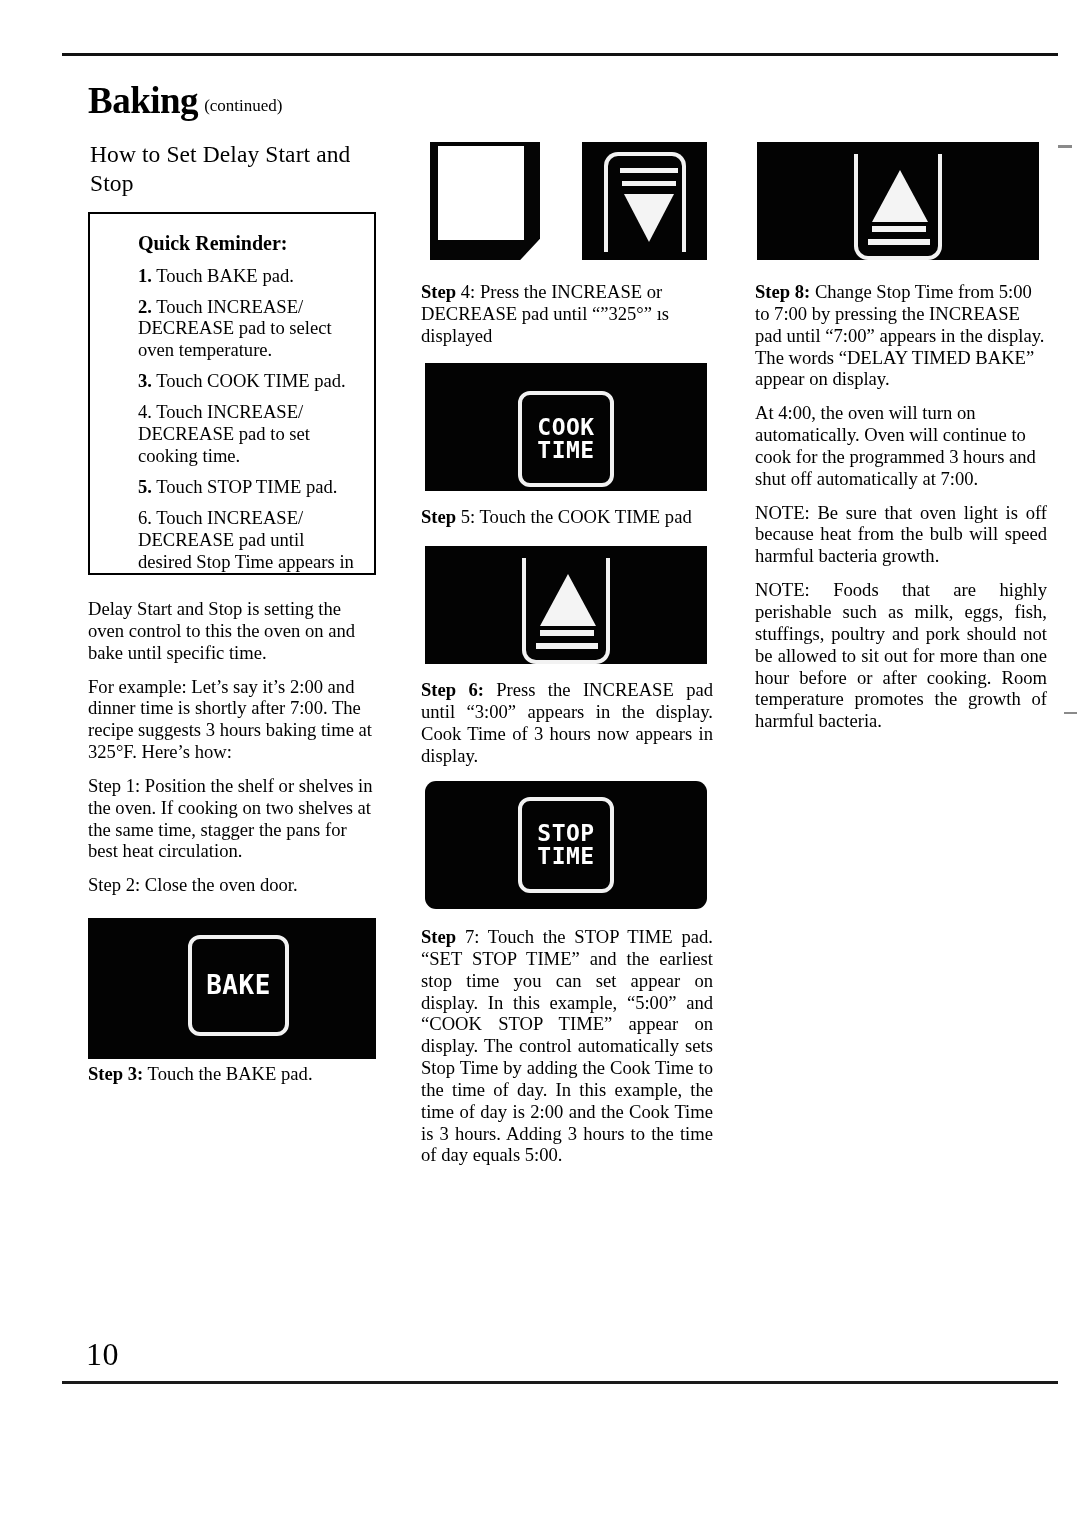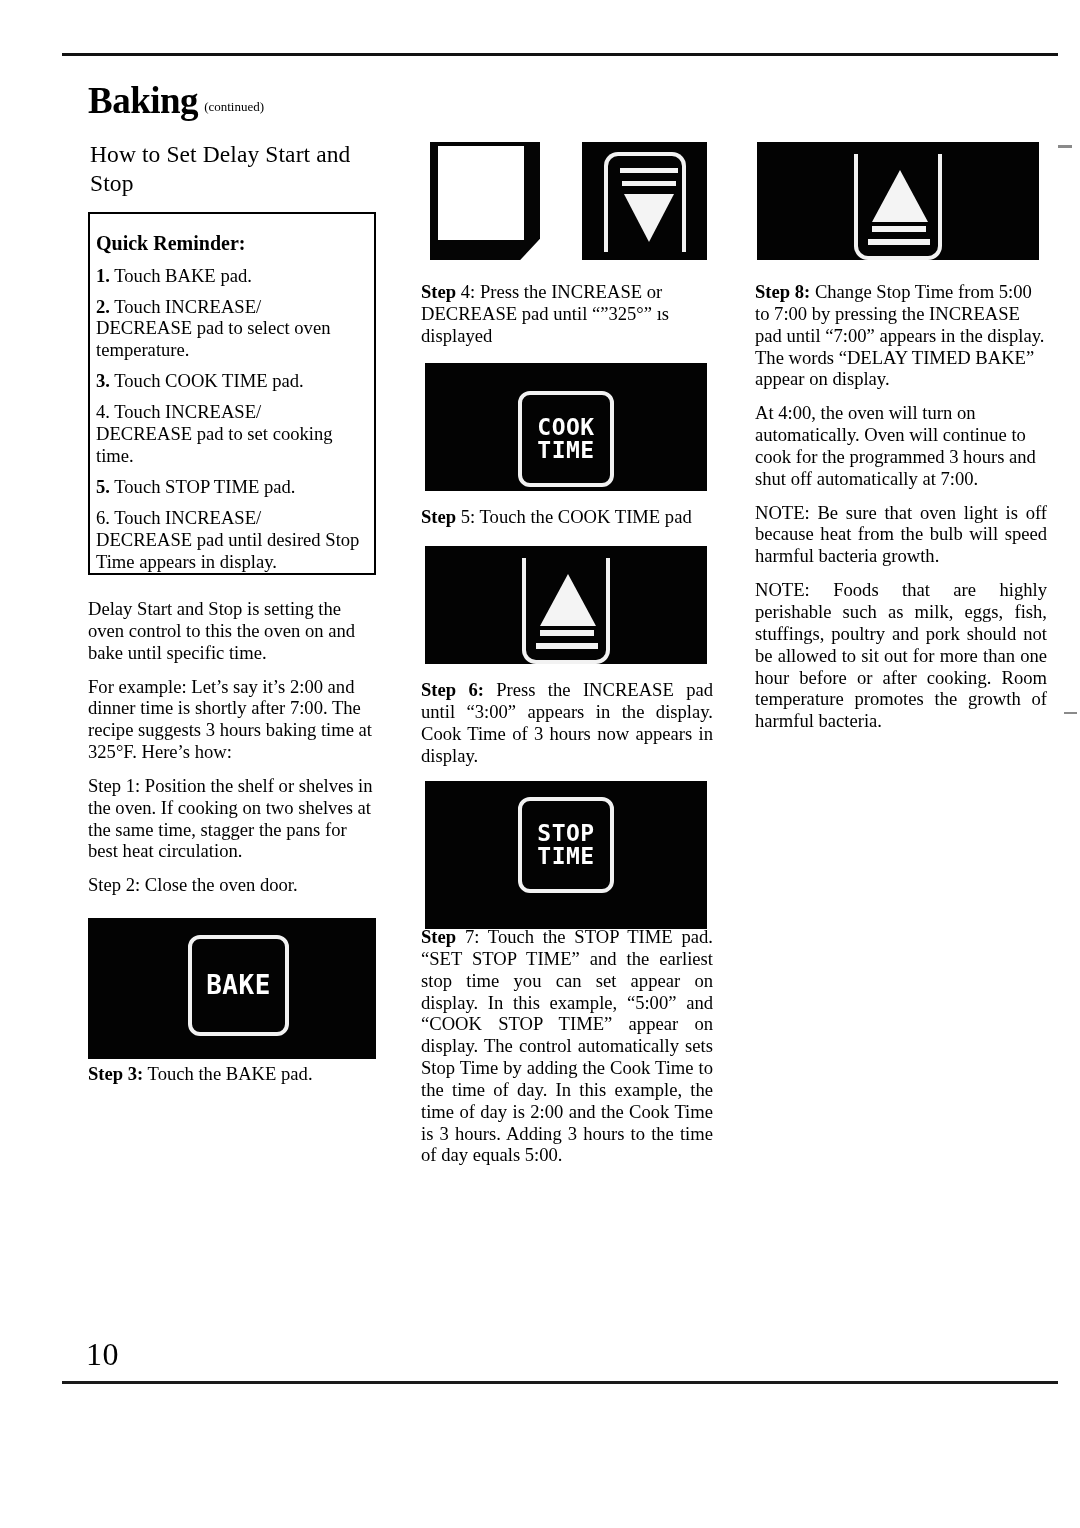--- a/index.html
+++ b/index.html
@@ -52,21 +52,21 @@
   .chapter-title {
     position: absolute;
     left: 88px;
     top: 82px;
     font-size: 37px;
     font-weight: bold;
     letter-spacing: -0.5px;
     line-height: 1;
   }
   .chapter-title .cont {
-    font-size: 13px;
+    font-size: 17px;
     font-weight: normal;
     letter-spacing: 0;
     vertical-align: 2px;
     margin-left: 6px;
   }
   .section-title {
     position: absolute;
     left: 90px;
     top: 140px;
     width: 300px;
@@ -98,20 +98,21 @@
     width: 288px;
     height: 363px;
     border: 2px solid #000;
     box-sizing: border-box;
     overflow: hidden;
   }
   .reminder-inner {
     padding: 18px 14px 0 6px;
     font-size: 18.6px;
     line-height: 1.18;
+    margin-left: 42px;
   }
   .reminder-title {
     font-weight: bold;
     font-size: 20px;
     margin: 0 0 9px 0;
   }
   .reminder-item {
     margin: 0 0 9px 0;
   }
   .reminder-item .num-b { font-weight: bold; }
@@ -287,21 +288,21 @@
       <span class="tri-up" style="left:14px; top:16px; border-left:28px solid transparent; border-right:28px solid transparent; border-bottom:52px solid #f4f4f4;"></span>
       <span class="bar" style="left:14px; top:72px; width:54px; height:6px;"></span>
       <span class="bar" style="left:10px; top:85px; width:62px; height:6px;"></span>
     </div>
   </div>
 
   <div class="col col-mid" style="top:679px;">
     <p class="para just"><b>Step 6:</b><span> Press the INCREASE pad until “3:00” appears in the display. Cook Time of 3 hours now appears in display.</span></p>
   </div>
 
-  <div class="panel" style="left:425px; top:781px; width:282px; height:148px;">
+  <div class="panel" style="left:425px; top:781px; width:282px; height:128px;border-radius:11px;">
     <div class="pad" style="left:93px; top:16px; width:96px; height:96px; font-size:23px;">
       <span class="l1">STOP</span>
       <span class="l2">TIME</span>
     </div>
   </div>
 
   <div class="col col-mid" style="top:926px;">
     <p class="para just"><b>Step</b><span> 7: Touch the STOP TIME pad. “SET STOP TIME” and the earliest stop time you can set appear on display. In this example, “5:00” and “COOK STOP TIME” appear on display. The control automatically sets Stop Time by adding the Cook Time to the time of day. In this example, the time of day is 2:00 and the Cook Time is 3 hours. Adding 3 hours to the time of day equals 5:00.</span></p>
   </div>
 

